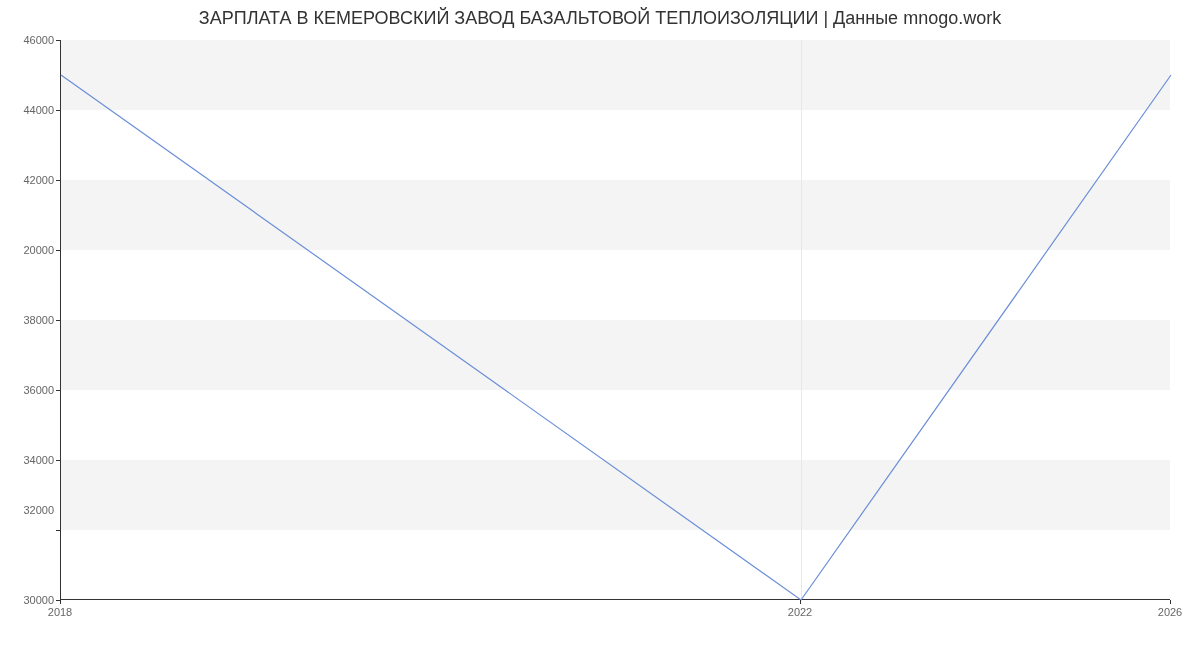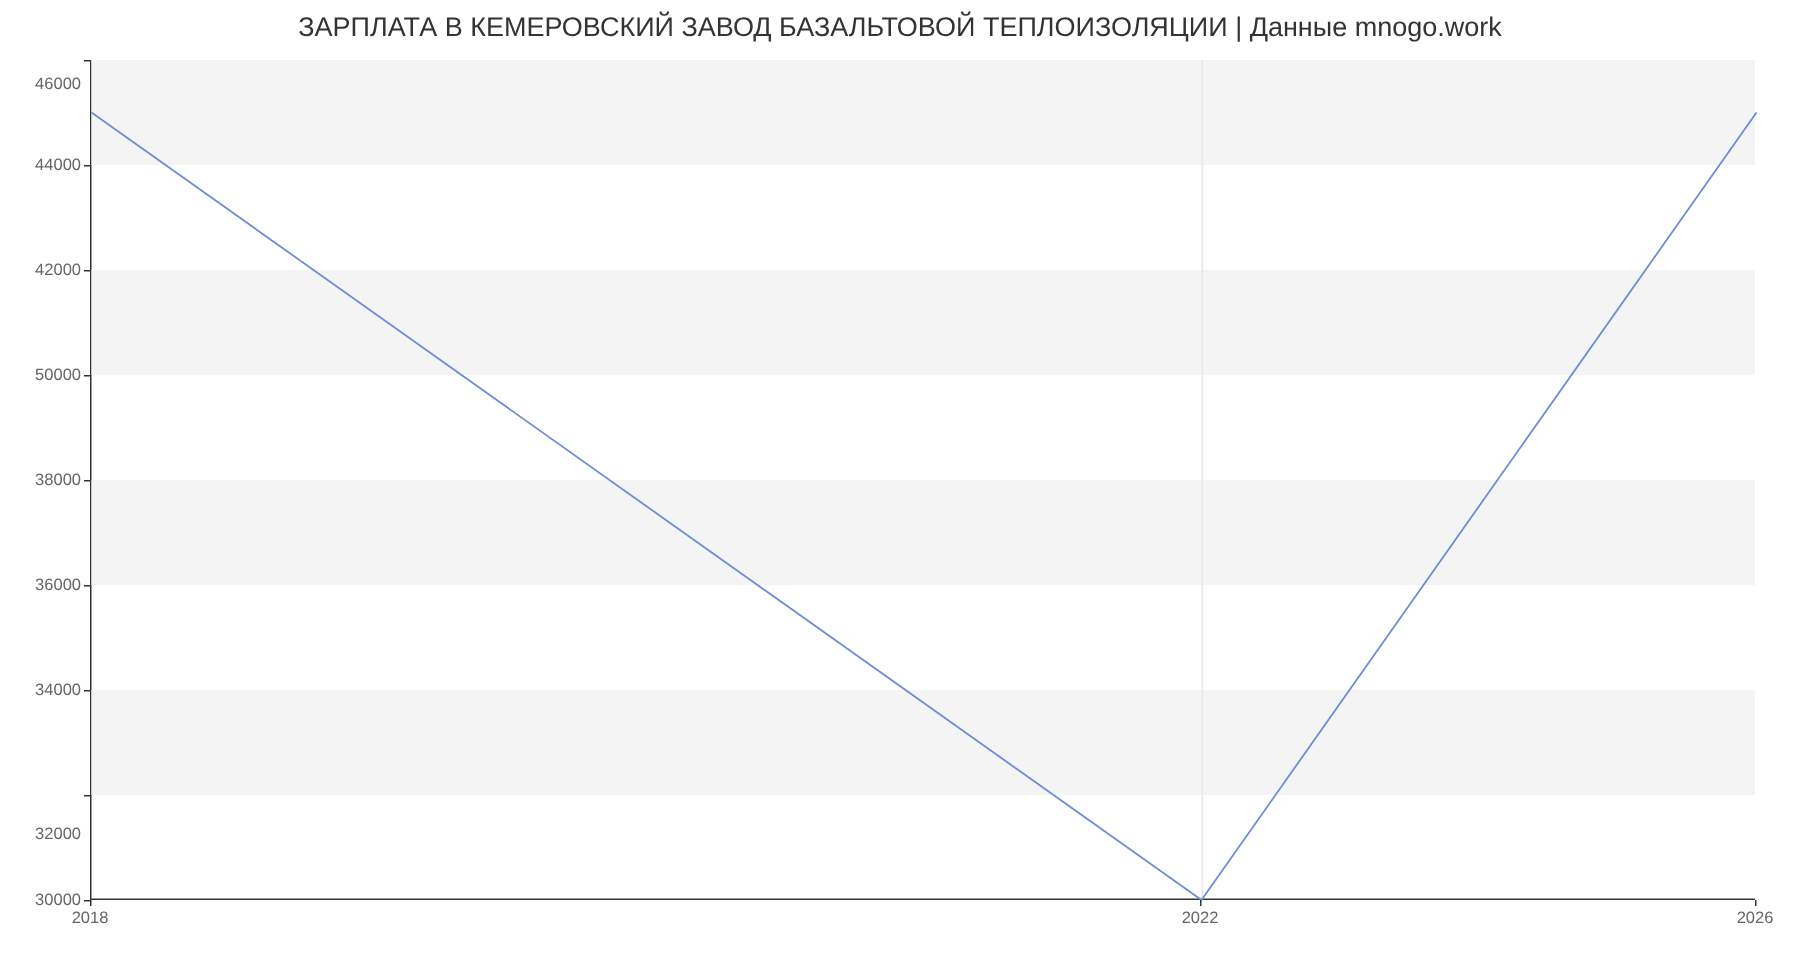--- a/index.html
+++ b/index.html
@@ -101,35 +101,35 @@
     <div id="xgrids">
         <div class="xgrid" style="left: 740px;"></div>
       </div>
     <svg class="line-layer">
       <polyline id="series-line" fill="none" stroke-width="1.2" points="0,35 740,560 1110,35" stroke="#6a8ed9"></polyline>
     </svg>
   </div>
   <div id="yticks">
       <div class="ytick" style="top: 560px;">30000</div>
       <div class="ytick-mark" style="top: 560px;"></div>
-      <div class="ytick" style="top: 516px;">32000</div>
+      <div class="ytick" style="top: 470px;">32000</div>
       <div class="ytick-mark" style="top: 490px;"></div>
       <div class="ytick" style="top: 420px;">34000</div>
       <div class="ytick-mark" style="top: 420px;"></div>
       <div class="ytick" style="top: 350px;">36000</div>
       <div class="ytick-mark" style="top: 350px;"></div>
       <div class="ytick" style="top: 280px; text-align: right;">38000</div>
       <div class="ytick-mark" style="top: 280px;"></div>
-      <div class="ytick" style="top: 210px;">50000</div>
+      <div class="ytick" style="top: 210px;">20000</div>
       <div class="ytick-mark" style="top: 210px;"></div>
       <div class="ytick" style="top: 140px;">42000</div>
       <div class="ytick-mark" style="top: 140px;"></div>
       <div class="ytick" style="top: 70px;">44000</div>
       <div class="ytick-mark" style="top: 70px;"></div>
-      <div class="ytick" style="top: 16px;">46000</div>
+      <div class="ytick" style="top: 0px;">46000</div>
       <div class="ytick-mark" style="top: 0px;"></div>
     </div>
   <div id="xticks">
       <div class="xtick" style="left: 0px; margin-top: 40px;">2018</div>
       <div class="xtick-mark" style="left: 0px;"></div>
       <div class="xtick" style="left: 740px;">2022</div>
       <div class="xtick-mark" style="left: 740px;"></div>
       <div class="xtick" style="left: 1110px;">2026</div>
       <div class="xtick-mark" style="left: 1110px;"></div>
     </div>

